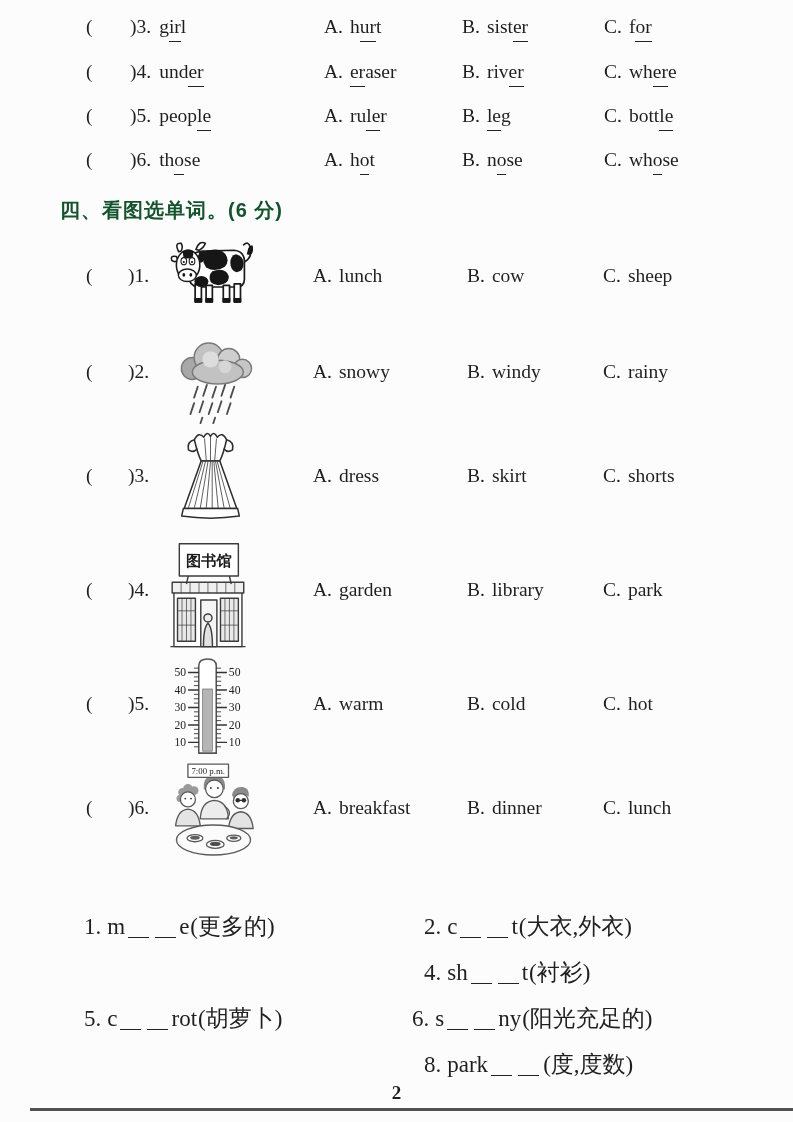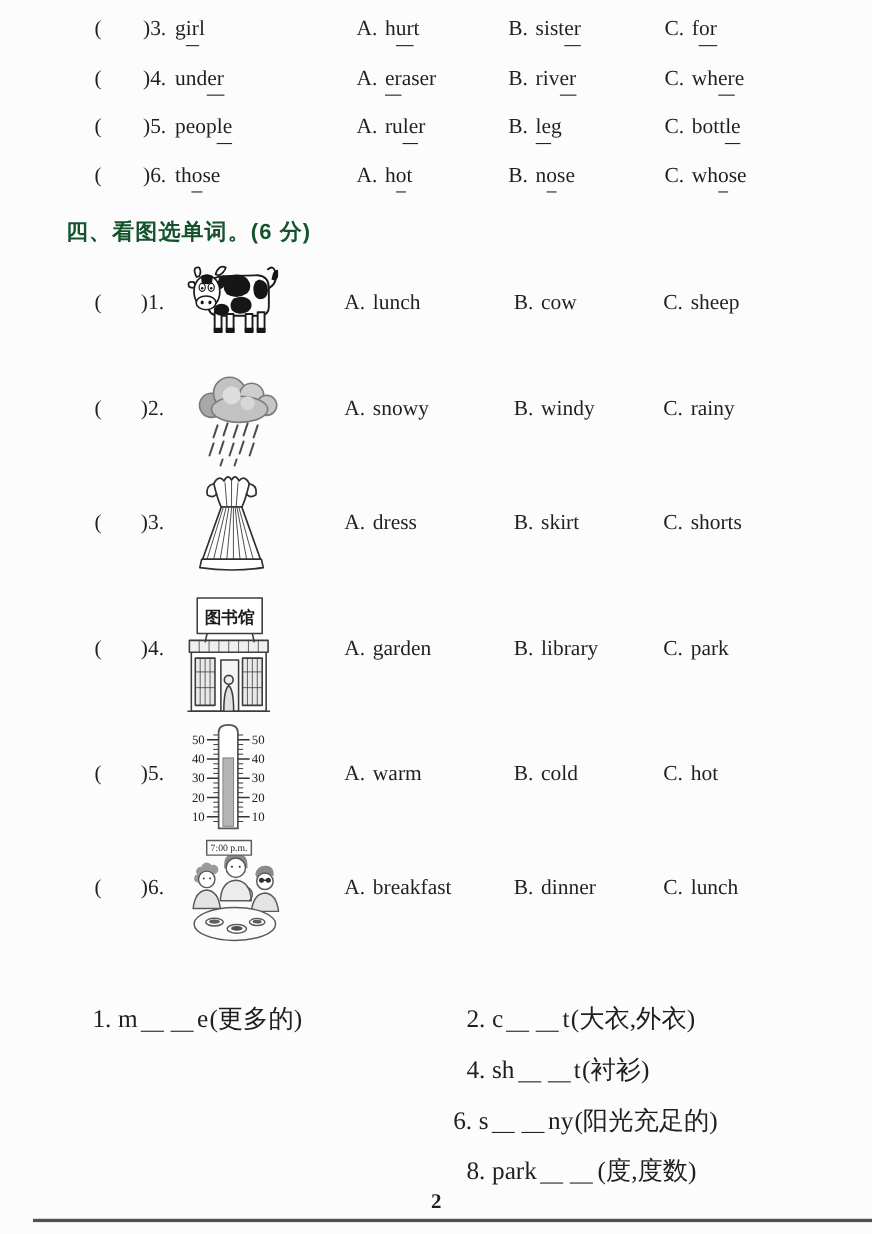--- a/index.html
+++ b/index.html
@@ -248,20 +248,23 @@
         <ellipse cx="78" cy="85.6" rx="4.6" ry="1.9" fill="#5e5e5e" stroke="none"></ellipse>
       <rect x="26" y="2" width="46" height="15"></rect>
       <text x="49" y="13" font-size="10" text-anchor="middle" fill="#1c1c1c" stroke="none">7:00 p.m.</text>
     </g>
   </svg>
 
 
   <div class="frow" style="left:84px;top:911px">
     <span class="num">1.</span><span>m</span><span class="blank"></span><span class="blank"></span><span>e</span><span class="hint">(更多的)</span>
   </div>
+  <div class="frow" style="left:84px;top:1003px">
+    <span class="num">5.</span><span>c</span><span class="blank"></span><span class="blank"></span><span>rot</span><span class="hint">(胡萝卜)</span>
+  </div>
 
   <div class="frow" style="left:424px;top:911px">
     <span class="num">2.</span><span>c</span><span class="blank"></span><span class="blank"></span><span>t</span><span class="hint">(大衣,外衣)</span>
   </div>
   <div class="frow" style="left:424px;top:957px">
     <span class="num">4.</span><span>sh</span><span class="blank"></span><span class="blank"></span><span>t</span><span class="hint">(衬衫)</span>
   </div>
   <div class="frow" style="left:412px;top:1003px">
     <span class="num">6.</span><span>s</span><span class="blank"></span><span class="blank"></span><span>ny</span><span class="hint">(阳光充足的)</span>
   </div>

